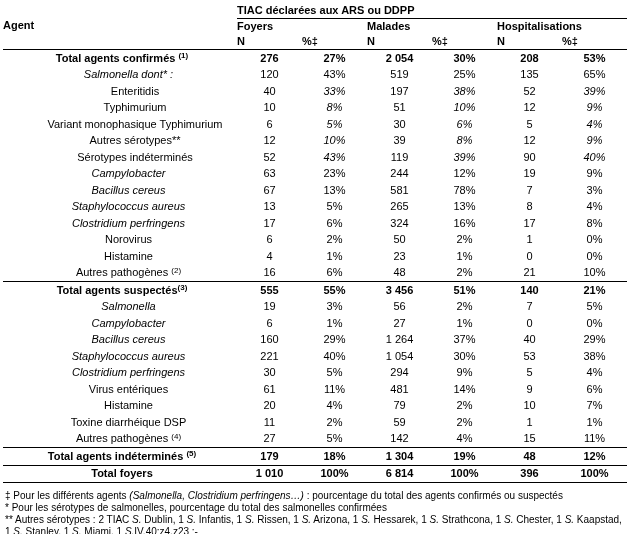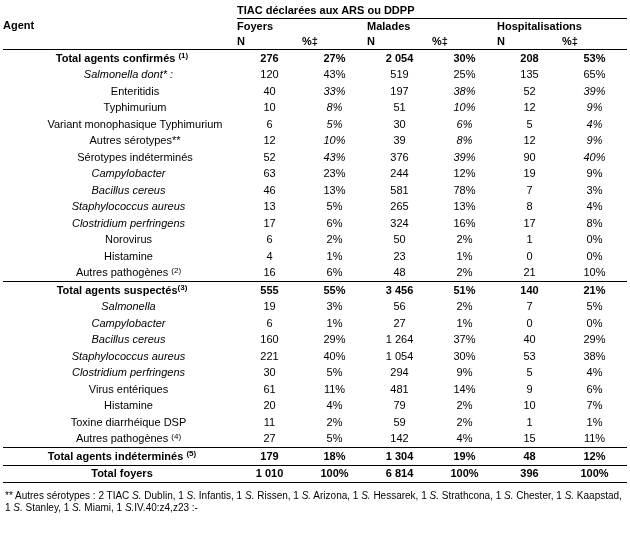--- a/index.html
+++ b/index.html
@@ -150,37 +150,37 @@
           <td class="num it">10%</td>
           <td class="num">39</td>
           <td class="num it">8%</td>
           <td class="num">12</td>
           <td class="num it">9%</td>
         </tr>
         <tr>
           <td class="label ind2"><span>Sérotypes indéterminés</span></td>
           <td class="num">52</td>
           <td class="num it">43%</td>
-          <td class="num">376</td>
+          <td class="num">119</td>
           <td class="num it">39%</td>
           <td class="num">90</td>
           <td class="num it">40%</td>
         </tr>
         <tr>
           <td class="label ind1 it"><span>Campylobacter</span></td>
           <td class="num">63</td>
           <td class="num">23%</td>
           <td class="num">244</td>
           <td class="num">12%</td>
           <td class="num">19</td>
           <td class="num">9%</td>
         </tr>
         <tr>
           <td class="label ind1 it"><span>Bacillus cereus</span></td>
-          <td class="num">46</td>
+          <td class="num">67</td>
           <td class="num">13%</td>
           <td class="num">581</td>
           <td class="num">78%</td>
           <td class="num">7</td>
           <td class="num">3%</td>
         </tr>
         <tr>
           <td class="label ind1 it"><span>Staphylococcus aureus</span></td>
           <td class="num">13</td>
           <td class="num">5%</td>
@@ -329,15 +329,17 @@
           <td class="num">1 010</td>
           <td class="num">100%</td>
           <td class="num">6 814</td>
           <td class="num">100%</td>
           <td class="num">396</td>
           <td class="num">100%</td>
         </tr>
       </tbody>
   </table>
   <div class="footnotes">
+      <div class="footnote"><span>‡ Pour les différents agents </span><span class="it">(Salmonella, Clostridium perfringens…)</span><span> : pourcentage du total des agents confirmés ou suspectés</span></div>
+      <div class="footnote"><span>* Pour les sérotypes de salmonelles, pourcentage du total des salmonelles confirmées</span></div>
       <div class="footnote"><span>** Autres sérotypes : 2 TIAC </span><span class="it">S.</span><span> Dublin, 1 </span><span class="it">S.</span><span> Infantis,  1 </span><span class="it">S.</span><span> Rissen, 1 </span><span class="it">S.</span><span> Arizona, 1 </span><span class="it">S.</span><span> Hessarek, 1 </span><span class="it">S.</span><span> Strathcona, 1 </span><span class="it">S.</span><span> Chester, 1 </span><span class="it">S.</span><span> Kaapstad, 1 </span><span class="it">S.</span><span> Stanley, 1 </span><span class="it">S.</span><span> Miami, 1 </span><span class="it">S.</span><span>IV.40:z4,z23 :-</span></div>
     </div>
 </div>
 
 </body></html>

